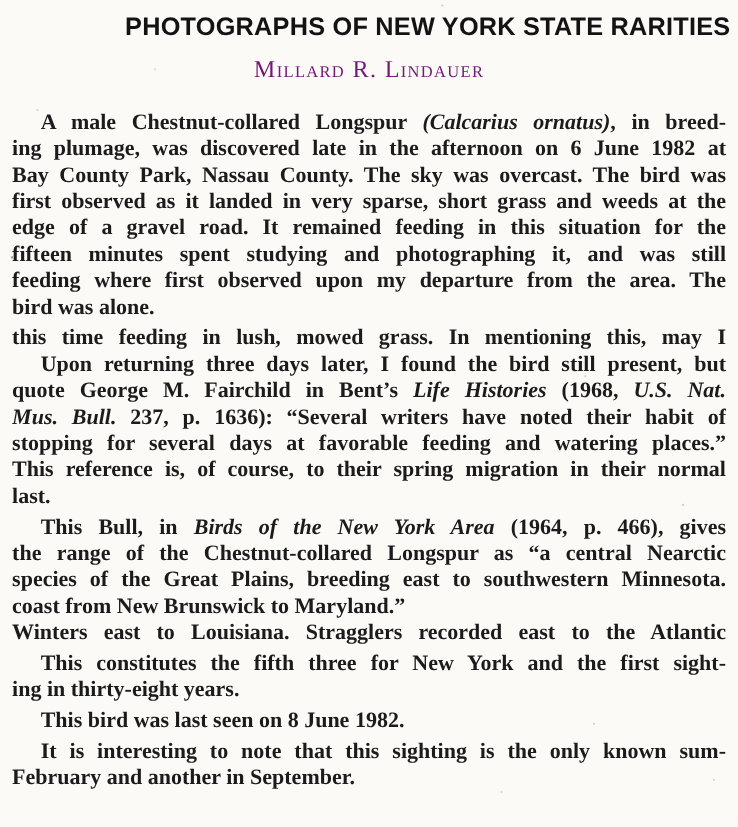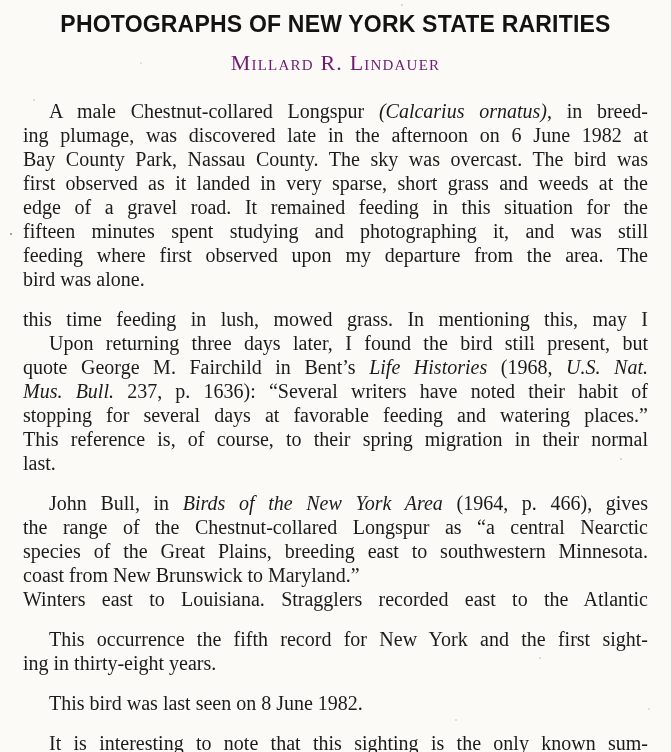--- a/index.html
+++ b/index.html
@@ -11,41 +11,41 @@
     overflow: hidden;
     position: relative;
   }
   .page { padding: 11px 7px 0 7px; }
 
   .title {
     font-family: "Liberation Sans", sans-serif;
     font-weight: 700;
     font-size: 23px;
     line-height: 26px;
-    text-align: center;
+    text-align: right;
     color: #131313;
     letter-spacing: 0.2px;
     white-space: pre;
   }
 
   .author {
     margin-top: 13px;
     text-align: center;
     font-size: 22px;
     font-variant: small-caps;
     letter-spacing: 1.2px;
     color: #701a75;
   }
 
   .body-text {
     margin-top: 23px;
     font-size: 20px;
     line-height: 24px;
   }
-  .para { margin: 16px; }
+  .para { margin: 4px; font-weight: bold; }
   .line {
     text-align: justify;
     text-align-last: justify;
     height: 24px;
     overflow: hidden;
   }
   .line.last { text-align-last: left; }
   .line.first { text-indent: 26px; }
   .it { font-style: italic; }
 
@@ -85,28 +85,28 @@
       <div class="para">
         <div class="line"><span>this time feeding in lush, mowed grass. In mentioning this, may I</span></div>
         <div class="line first"><span>Upon returning three days later, I found the bird still present, but</span></div>
         <div class="line"><span>quote George M. Fairchild in Bent’s </span><span class="it">Life Histories</span><span> (1968, </span><span class="it">U.S. Nat.</span></div>
         <div class="line"><span class="it">Mus. Bull.</span><span> 237, p. 1636): “Several writers have noted their habit of</span></div>
         <div class="line"><span>stopping for several days at favorable feeding and watering places.”</span></div>
         <div class="line"><span>This reference is, of course, to their spring migration in their normal</span></div>
         <div class="line last"><span>last.</span></div>
       </div>
       <div class="para">
-        <div class="line first"><span>John Bull, in </span><span class="it">Birds of the New York Area</span><span> (1964, p. 466), gives</span></div>
+        <div class="line first"><span>This Bull, in </span><span class="it">Birds of the New York Area</span><span> (1964, p. 466), gives</span></div>
         <div class="line"><span>the range of the Chestnut-collared Longspur as “a central Nearctic</span></div>
         <div class="line"><span>species of the Great Plains, breeding east to southwestern Minnesota.</span></div>
         <div class="line last"><span>coast from New Brunswick to Maryland.”</span></div>
         <div class="line"><span>Winters east to Louisiana. Stragglers recorded east to the Atlantic</span></div>
       </div>
       <div class="para">
-        <div class="line first"><span>This occurrence the fifth record for New York and the first sight-</span></div>
+        <div class="line first"><span>This constitutes the fifth three for New York and the first sight-</span></div>
         <div class="line last"><span>ing in thirty-eight years.</span></div>
       </div>
       <div class="para">
         <div class="line first last"><span>This bird was last seen on 8 June 1982.</span></div>
       </div>
       <div class="para">
         <div class="line first"><span>It is interesting to note that this sighting is the only known sum-</span></div>
         <div class="line last"><span>February and another in September.</span></div>
       </div>
     </section>

